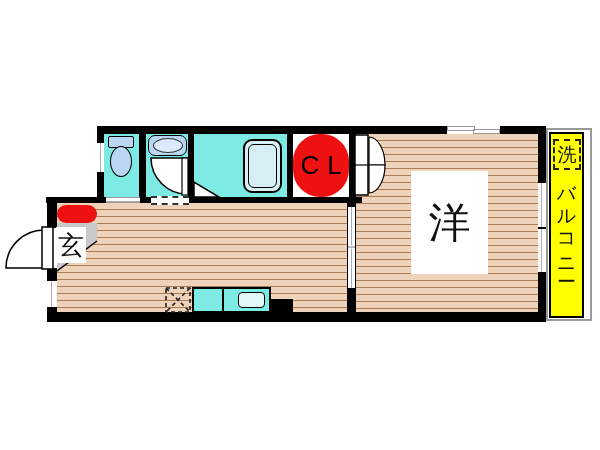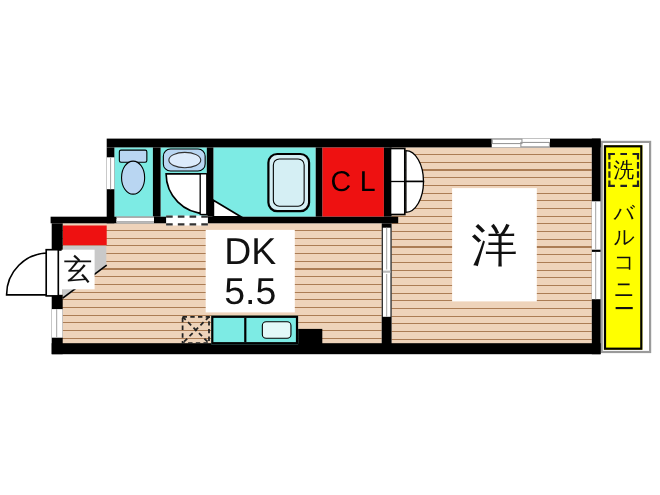--- a/index.html
+++ b/index.html
@@ -2,21 +2,21 @@
 <html><head>
 <meta charset="utf-8">
 <style>
   html,body{margin:0;padding:0;background:#ffffff;}
   .canvas{position:relative;width:600px;height:450px;background:#fff;overflow:hidden;
           font-family:"Liberation Sans","DejaVu Sans",sans-serif;}
   .abs{position:absolute;}
   .wall{position:absolute;background:#000;}
   .wood{position:absolute;background:repeating-linear-gradient(to bottom,#eed3ba 0px,#eed3ba 6px,#ab7c54 6px,#ab7c54 7px);}
   .cyan{position:absolute;background:#7debe4;}
-  .red{position:absolute;background:#ee1111;}
+  .red{position:absolute;background:#ee1111;border-radius:27px;}
   .win{position:absolute;background:#fff;}
   .label-box{position:absolute;background:#fff;color:#111;display:flex;flex-direction:column;
              align-items:center;justify-content:center;text-align:center;}
   svg.overlay{position:absolute;left:0;top:0;}
 </style>
 </head>
 <body>
 
 <div class="canvas">
 
@@ -113,24 +113,20 @@
     <path d="M369,137 A16,28 0 0 1 385,165 L369,165 Z" fill="#fff" stroke="#000" stroke-width="1.2"></path>
     <path d="M369,193 A16,28 0 0 0 385,165 L369,165 Z" fill="#fff" stroke="#000" stroke-width="1.2"></path>
 
     <g stroke="#222" stroke-width="1.6" stroke-dasharray="4,3" fill="none">
       <rect x="166" y="288" width="24" height="24"></rect>
       <line x1="166" y1="288" x2="190" y2="312"></line>
       <line x1="190" y1="288" x2="166" y2="312"></line>
     </g>
   </svg>
 
-  <div class="label-box" style="left:187px;top:209px;width:81px;height:75px;">
-    <span style="font-size:34px;line-height:36px;">DK</span>
-    <span style="font-size:34px;line-height:36px;">5.5</span>
-  </div>
   <div class="label-box" style="left:411px;top:171px;width:77px;height:103px;">
     <span style="font-size:42px;line-height:48px;">洋</span>
   </div>
   <div class="label-box" style="left:56px;top:227px;width:30px;height:36px;">
     <span style="font-size:26px;">玄</span>
   </div>
 
 </div>
 
 </body></html>

